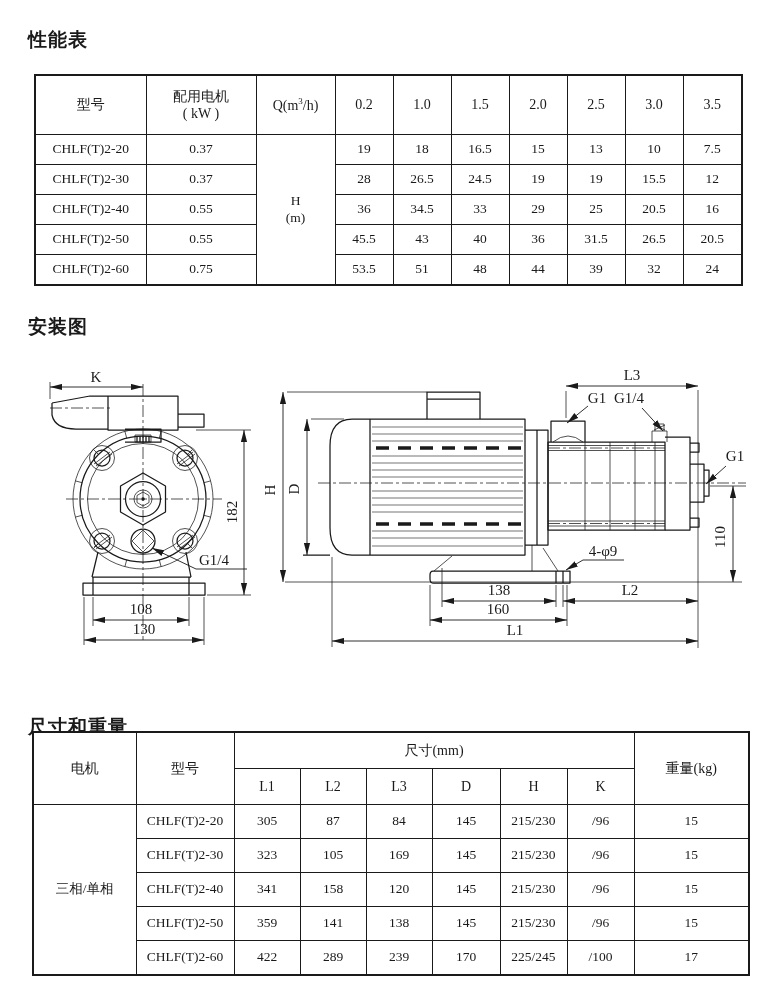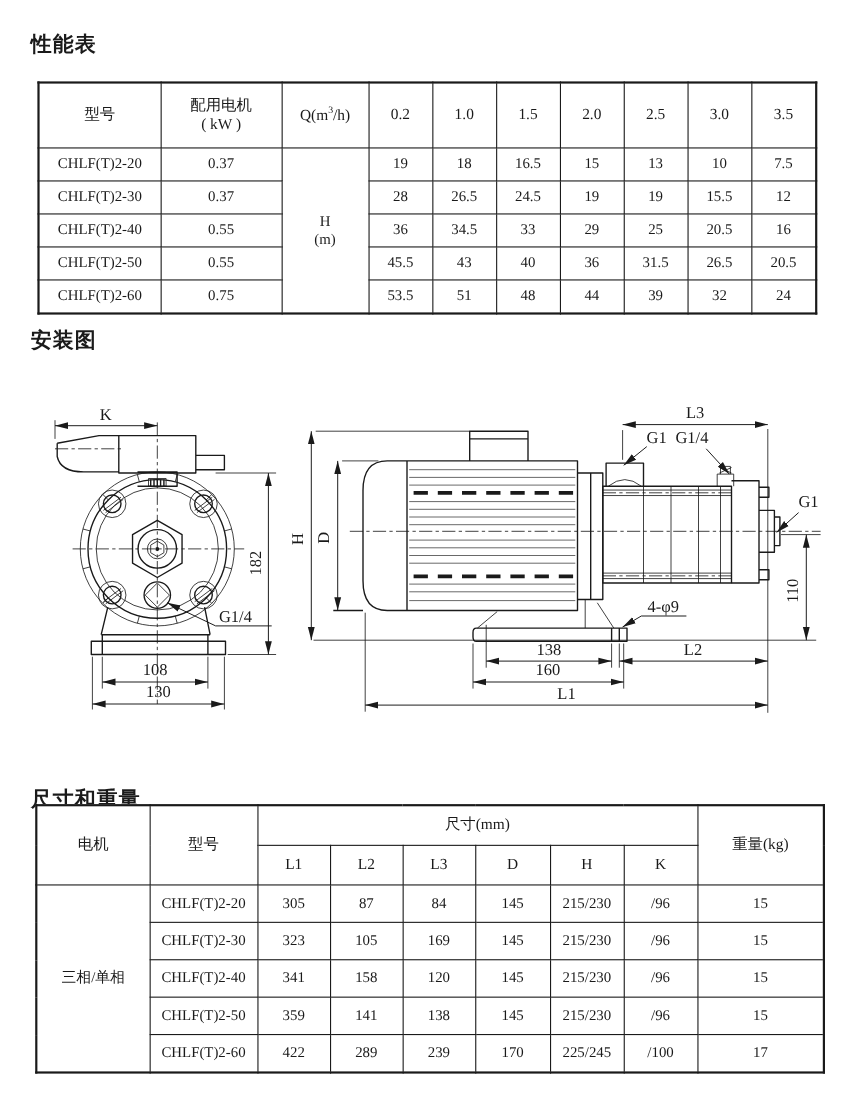--- a/index.html
+++ b/index.html
@@ -118,21 +118,21 @@
     <td>51</td>
     <td>48</td>
     <td>44</td>
     <td>39</td>
     <td>32</td>
     <td>24</td>
   </tr>
 </tbody>
   </table>
 
-<div class="sec-title" style="top:296px">安装图</div>
+<div class="sec-title" style="top:314px">安装图</div>
 
 <svg id="drawing" width="780" height="312" viewBox="0 348 780 312" xmlns="http://www.w3.org/2000/svg">
   <defs>
     <marker id="arw" viewBox="0 0 12 7" refX="12" refY="3.5" markerWidth="12" markerHeight="7" markerUnits="userSpaceOnUse" orient="auto-start-reverse">
       <path d="M12,3.5 L0,0.4 L0,6.6 Z" fill="#1a1a1a"></path>
     </marker>
   </defs>
 
   <g>
     <path class="cl" d="M143,384 V640"></path>

